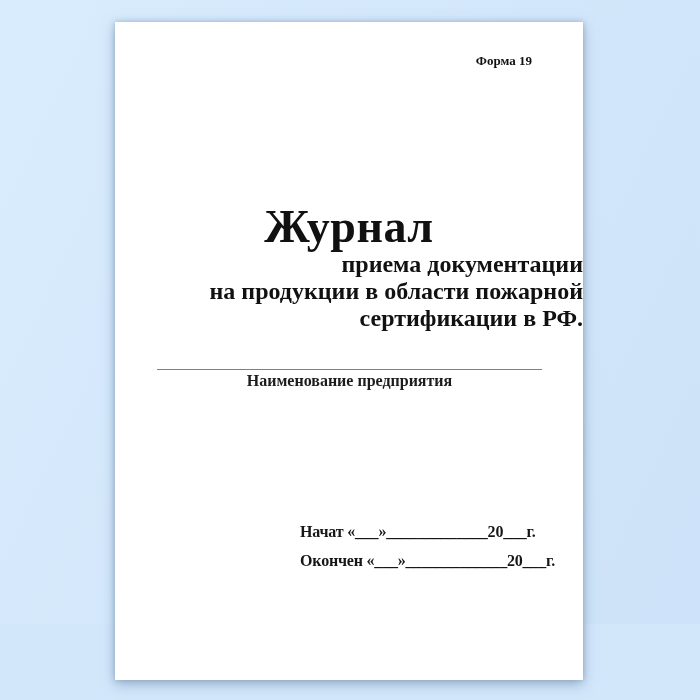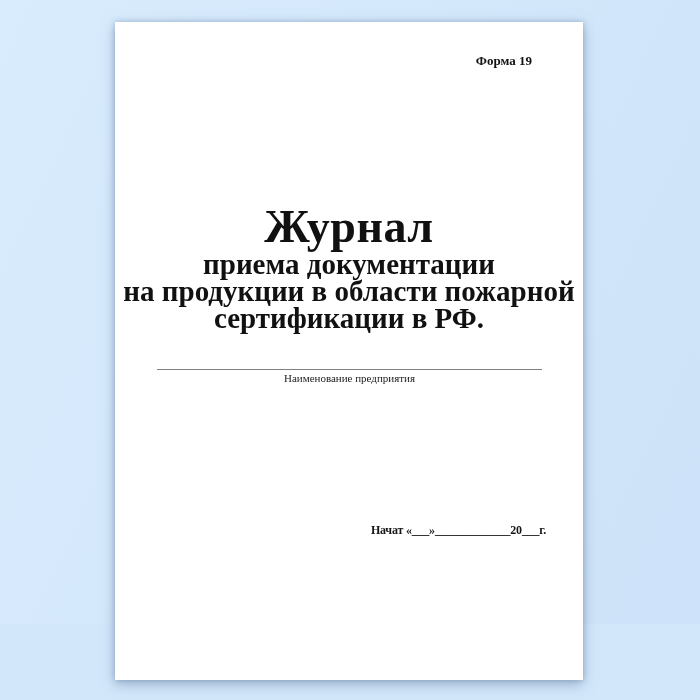--- a/index.html
+++ b/index.html
@@ -27,34 +27,34 @@
     position:absolute;top:31px;right:51px;
     font-size:13px;font-weight:bold;white-space:nowrap;
   }
   .title-block{
     position:absolute;top:141px;left:0;right:0;text-align:center;margin-top:40px;
   }
   .title{
     margin:0;font-size:46px;line-height:48px;font-weight:bold;letter-spacing:0.5px;
   }
   .subtitle{
-    margin-top:0;font-size:29px;line-height:27px;font-weight:bold;
+    margin-top:0;font-size:24px;line-height:27px;font-weight:bold;text-align:right;
   }
   .company-field{
     position:absolute;top:347px;left:42px;right:41px;text-align:center;
   }
   .company-line{
     border-top:1px solid var(--rule);height:0;
   }
   .company-label{
-    font-size:11px;padding-top:2px;color:#1c1c1c;
+    font-size:16px;padding-top:2px;color:#1c1c1c;font-weight:bold;
   }
   .dates{
-    position:absolute;top:501px;right:37px;text-align:left;
-    font-size:12px;font-weight:bold;color:#161616;
+    position:absolute;top:501px;right:28px;text-align:left;
+    font-size:16px;font-weight:bold;color:#161616;
   }
   .date-row{white-space:pre;margin-bottom:11px;letter-spacing:-0.2px;}
 </style>
 </head>
 <body>
 
 <div class="backdrop">
   <div class="page">
 
     <div class="form-number">Форма 19</div>
@@ -68,16 +68,17 @@
       </div>
     </div>
 
     <div class="company-field">
       <div class="company-line"></div>
       <div class="company-label">Наименование предприятия</div>
     </div>
 
     <div class="dates">
       <div class="date-row">Начат «___»_____________20___г.</div>
+      <div class="date-row">Окончен «___»_____________20___г.</div>
     </div>
 
   </div>
 </div>
 
 </body></html>

